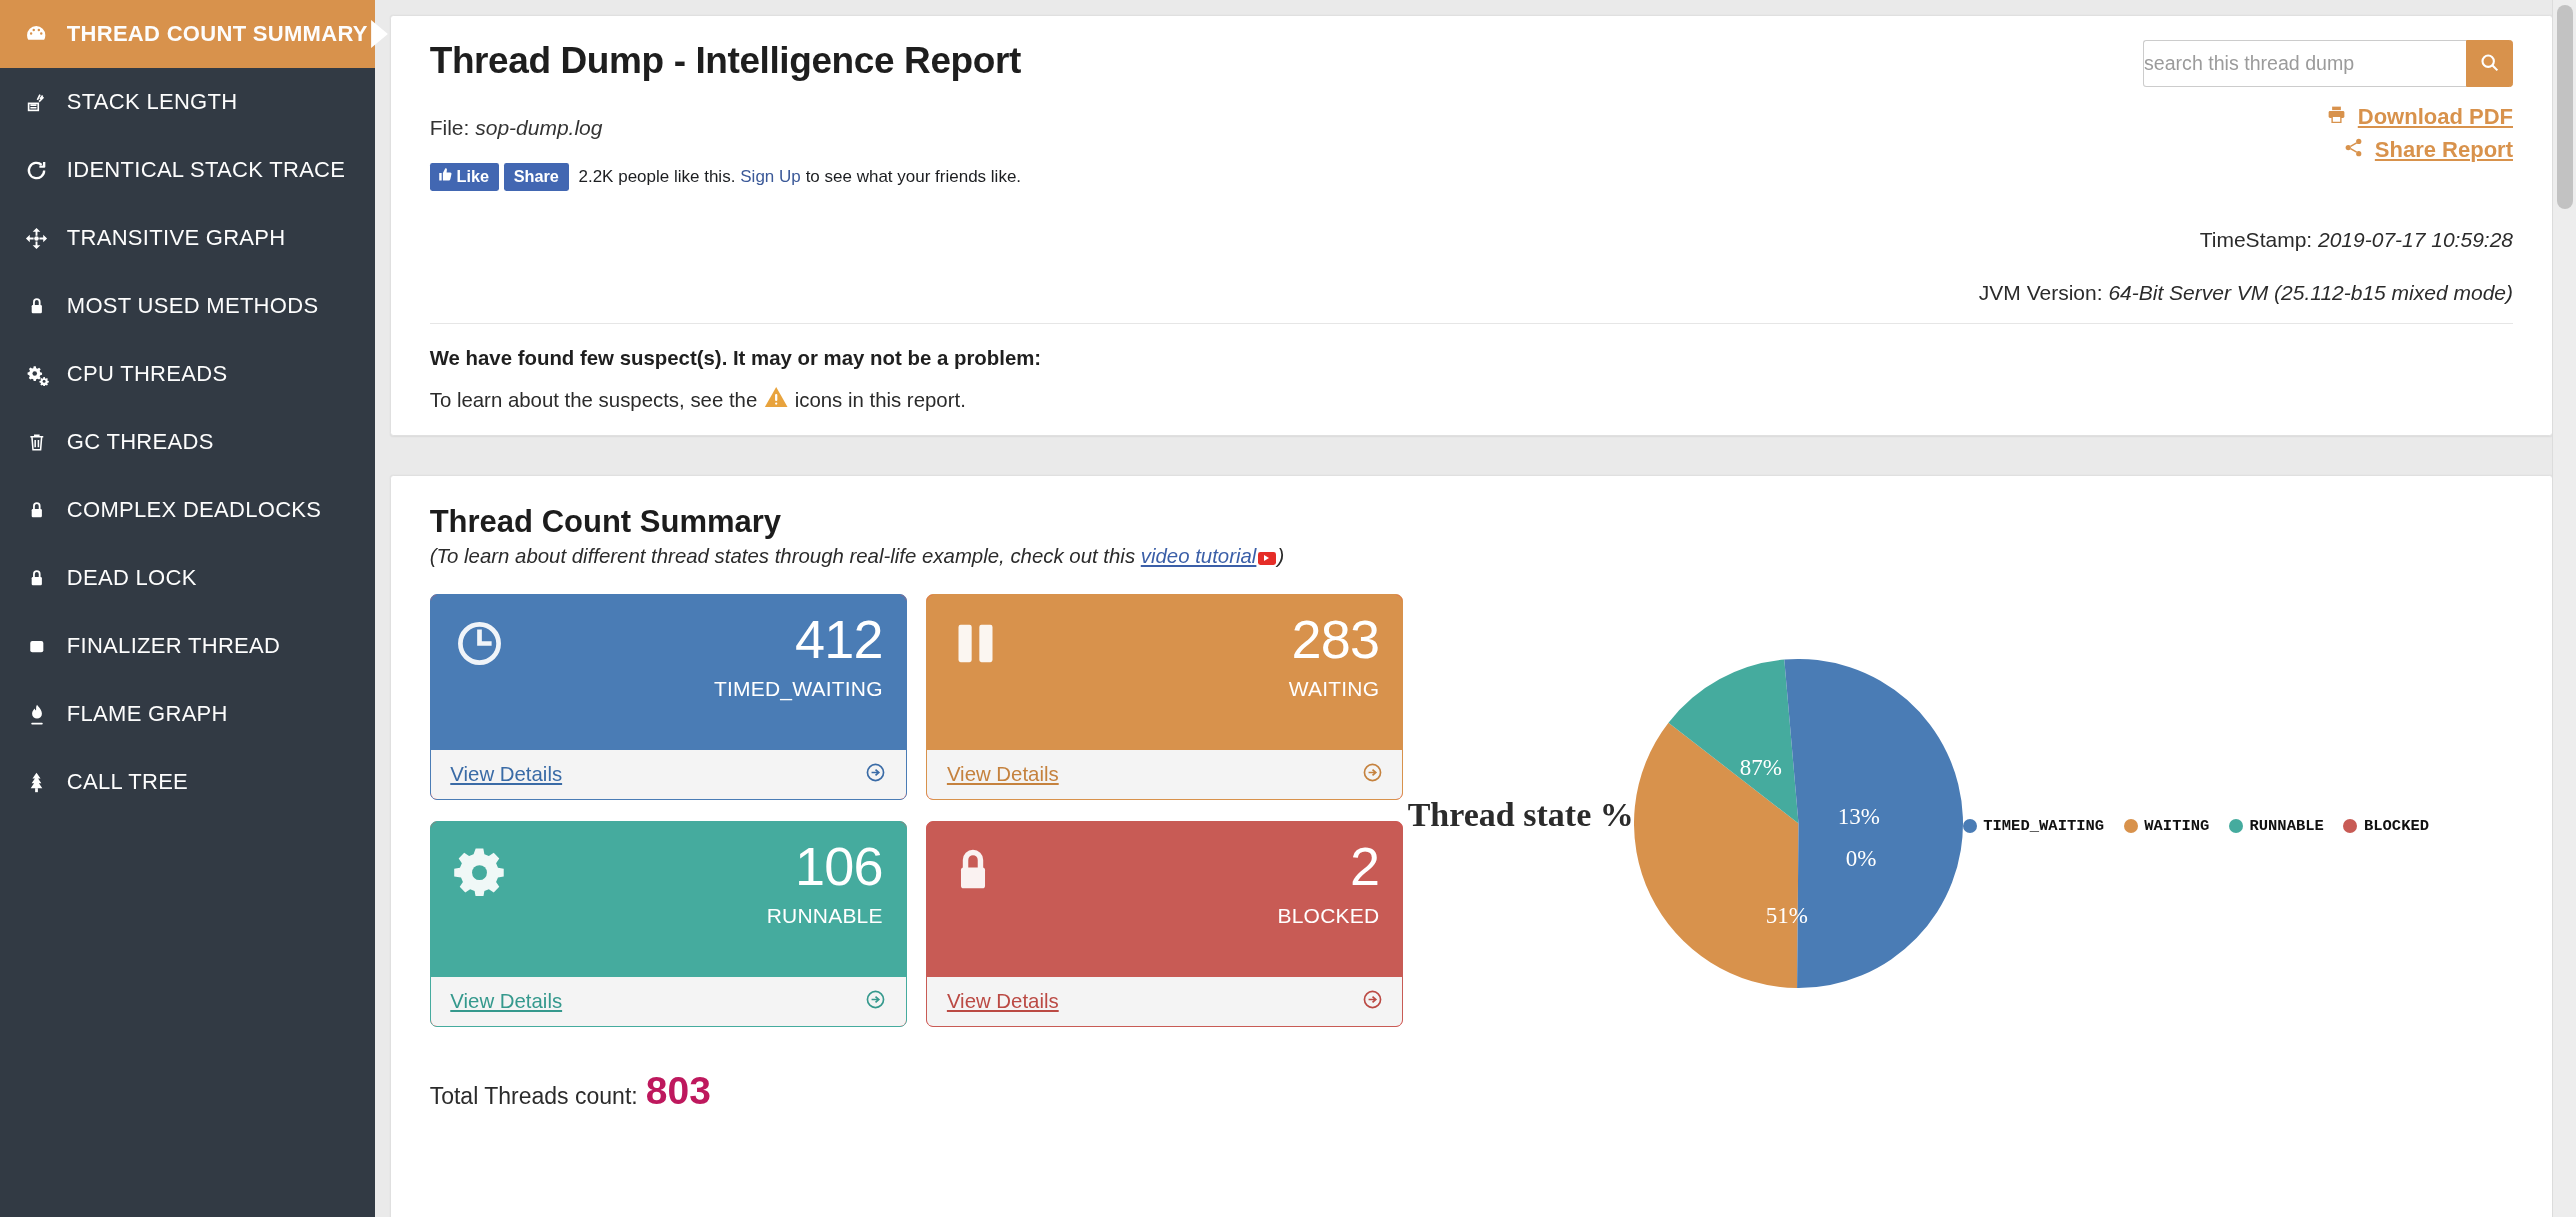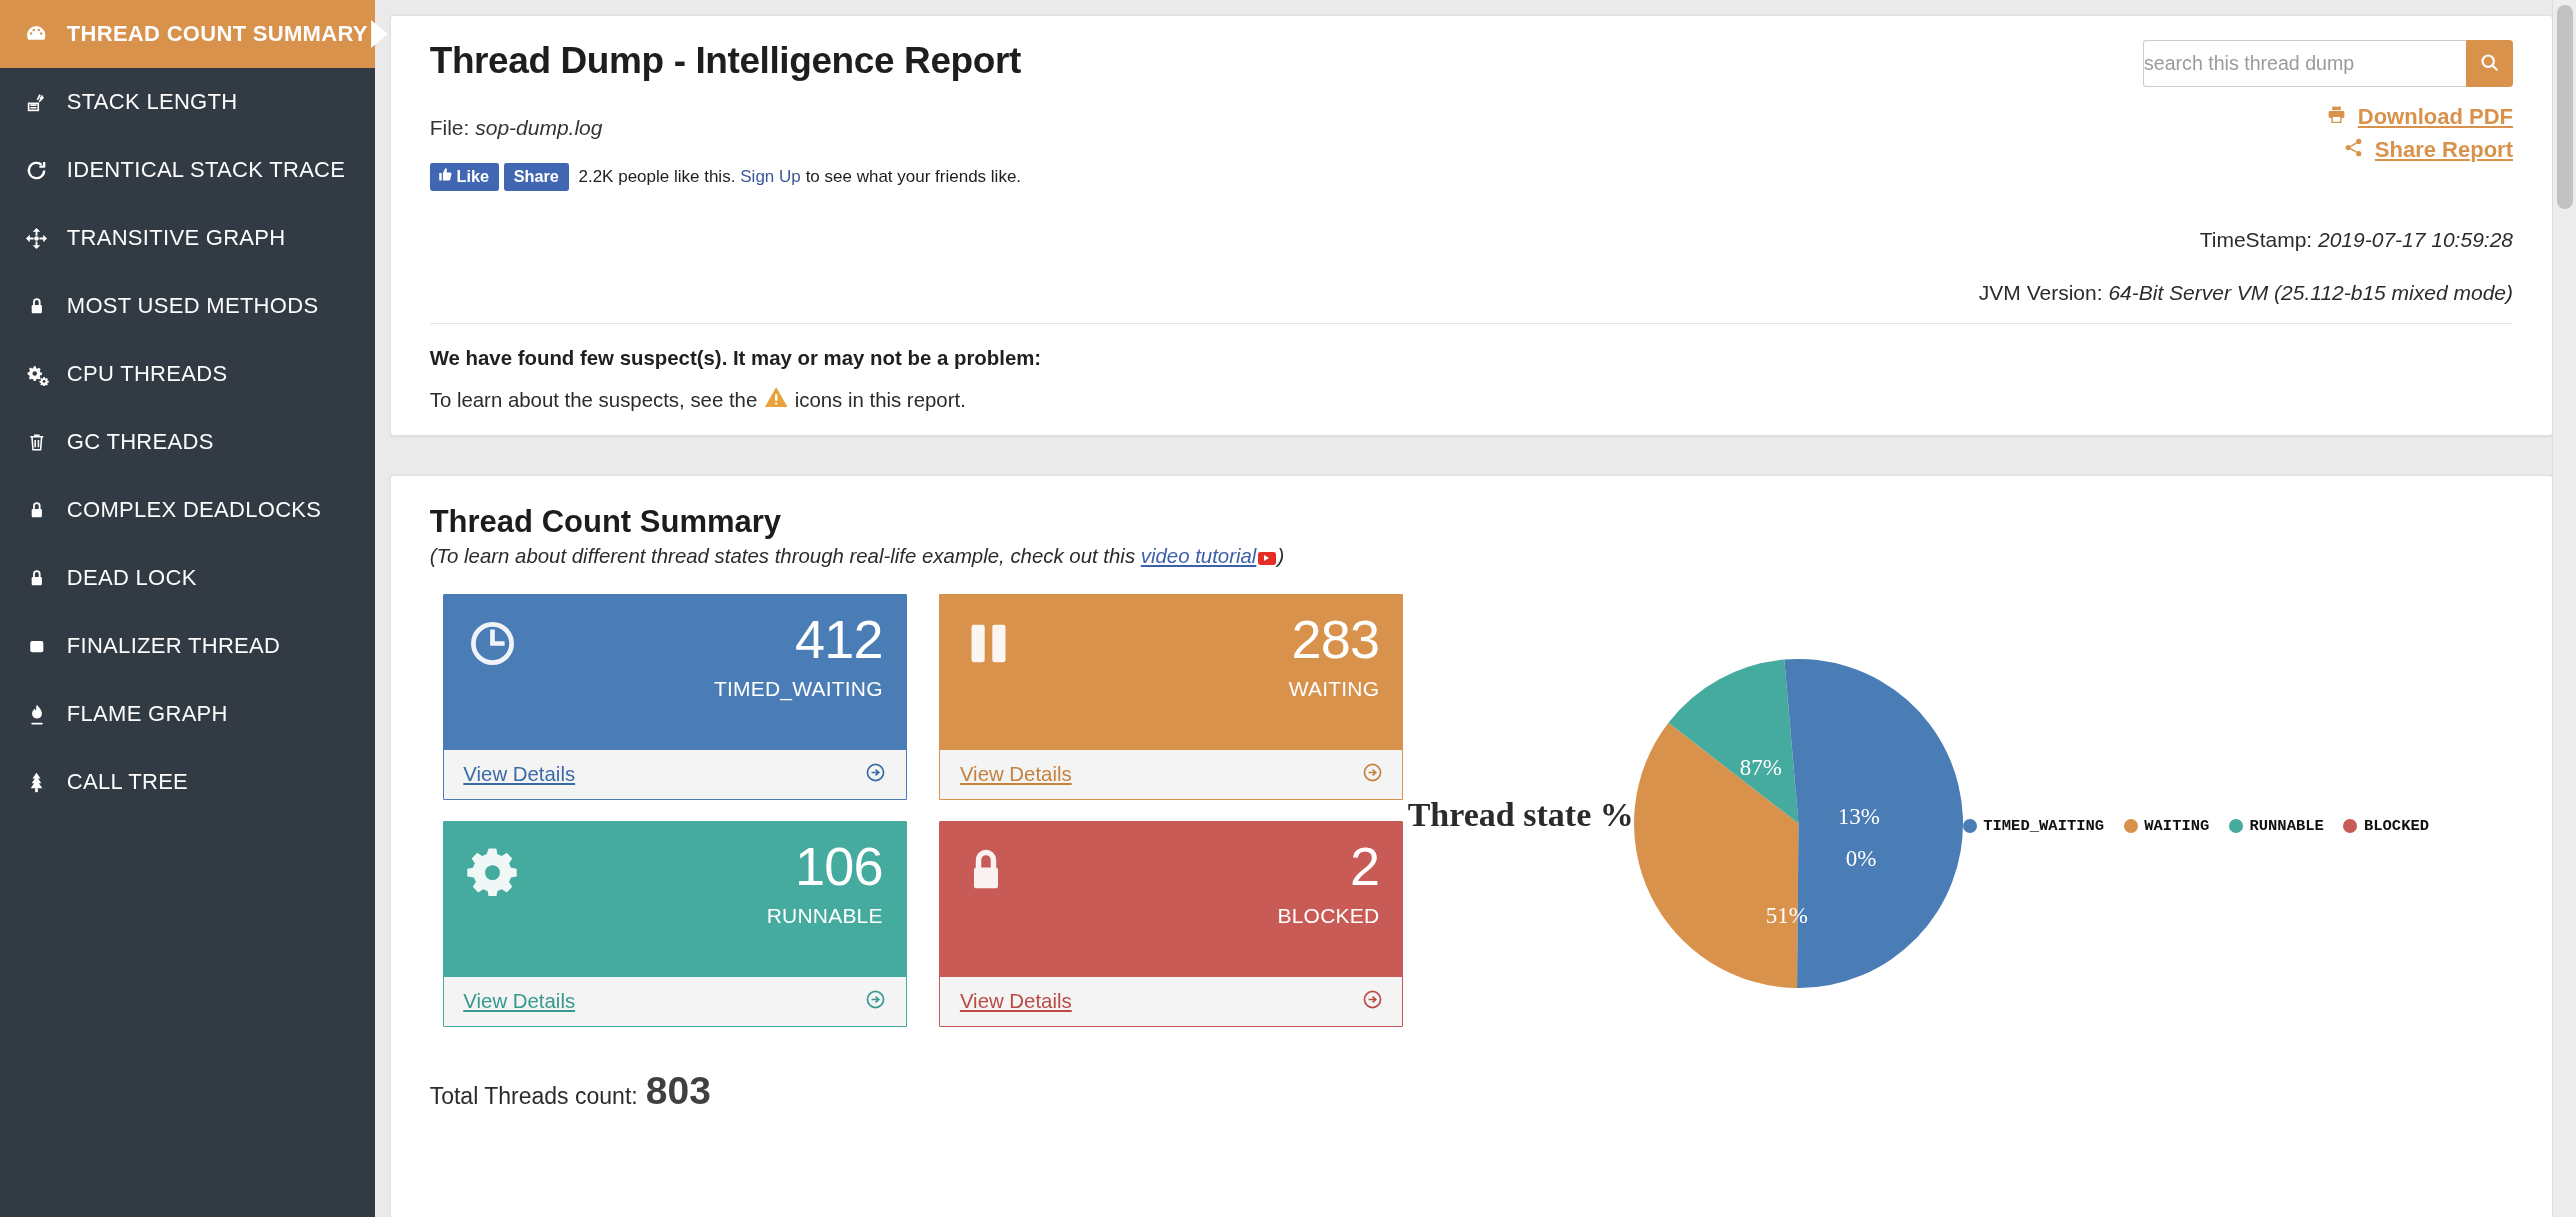--- a/index.html
+++ b/index.html
@@ -232,24 +232,23 @@
     display: flex;
     margin-top: 26px;
   }
   .cards-grid {
     display: grid;
     grid-template-columns: 477px 477px;
     grid-gap: 21px 19.6px;
     width: 978px;
   }
   .stat-card {
-    border-radius: 1px;
+    border-radius: 7px;
     overflow: hidden;
     background: #ef4444;
-    margin-left: 13px;
   }
   .stat-top {
     height: 155px;
     padding: 18px 23px 0 23px;
     display: flex;
     align-items: flex-start;
     justify-content: space-between;
     color: #fff;
     position: relative;
   }
@@ -332,21 +331,21 @@
     margin-top: 42px;
     display: flex;
     align-items: baseline;
     gap: 8.1px;
     font-size: 23px;
     color: #2b2b2b;
   }
   .total-value {
     font-size: 39px;
     font-weight: bold;
-    color: #404040;
+    color: #be185d;
   }
 
   
   #scrollbar {
     position: absolute;
     top: 0; right: 0;
     width: 24.4px; height: 1217px;
     background: #ededed;
     border-left: 0.8px solid #dcdcdc;
   }

